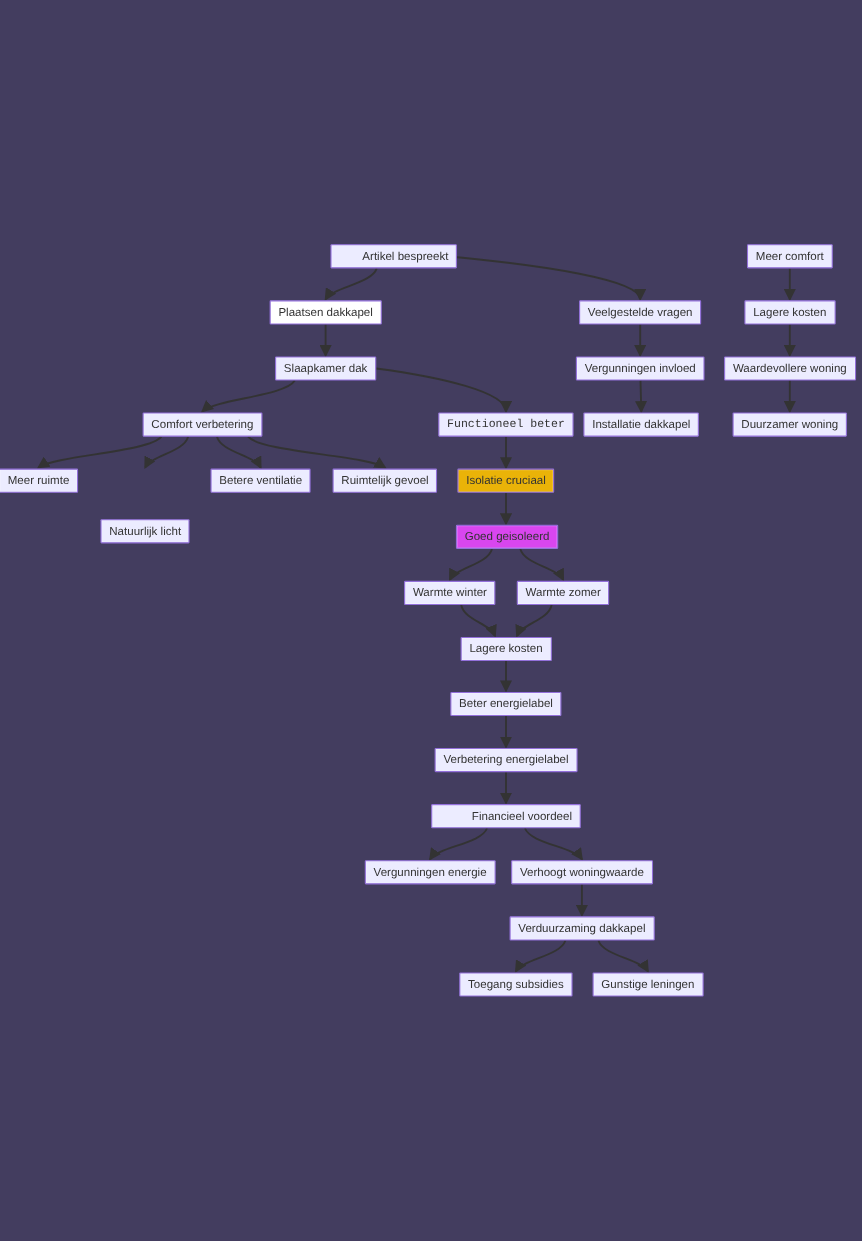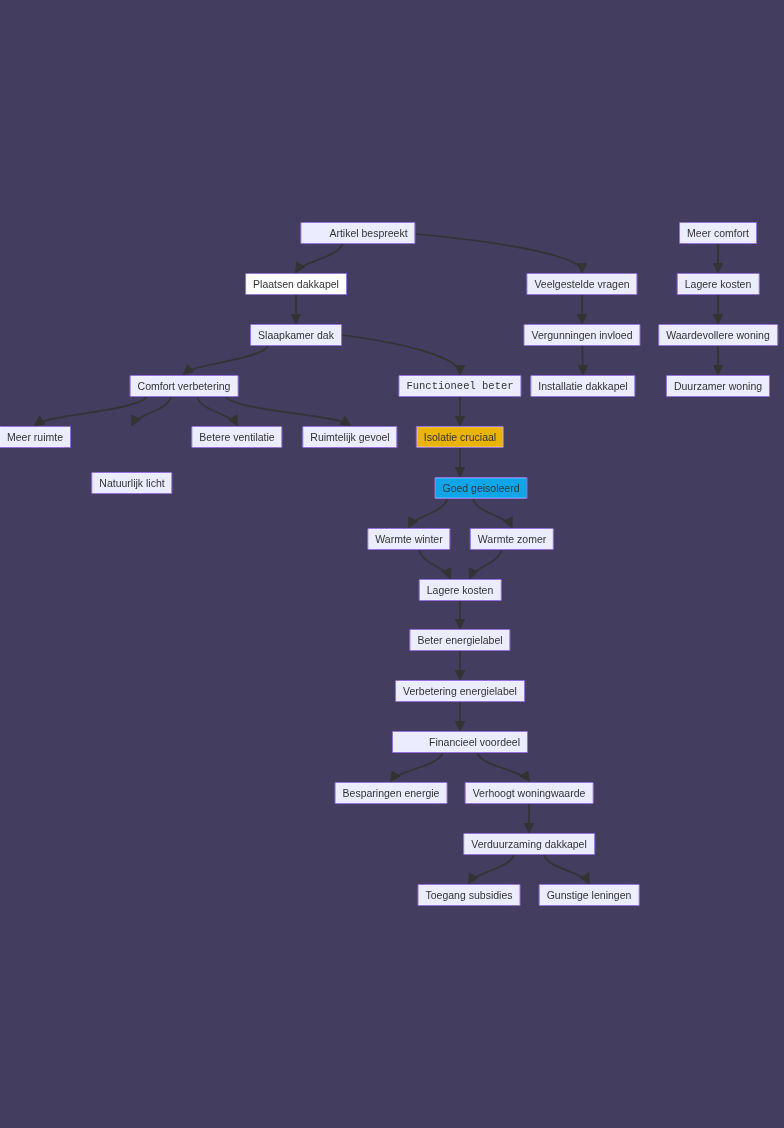--- a/index.html
+++ b/index.html
@@ -94,26 +94,26 @@
       <div class="node" style="left: 718px; top: 324px; background: rgb(236, 236, 255); border-color: rgb(147, 112, 219); color: rgb(51, 51, 51);">Waardevollere woning</div>
       <div class="node" style="left: 184px; top: 375px; background: rgb(236, 236, 255); border-color: rgb(147, 112, 219); color: rgb(51, 51, 51);">Comfort verbetering</div>
       <div class="node" style="left: 460px; top: 375px; background: rgb(236, 236, 255); border-color: rgb(147, 112, 219); color: rgb(51, 51, 51); font-family: Liberation Mono, monospace;">Functioneel beter</div>
       <div class="node" style="left: 583px; top: 375px; background: rgb(236, 236, 255); border-color: rgb(147, 112, 219); color: rgb(51, 51, 51);">Installatie dakkapel</div>
       <div class="node" style="left: 718px; top: 375px; background: rgb(236, 236, 255); border-color: rgb(147, 112, 219); color: rgb(51, 51, 51);">Duurzamer woning</div>
       <div class="node" style="left: 35px; top: 426px; background: rgb(236, 236, 255); border-color: rgb(147, 112, 219); color: rgb(51, 51, 51);">Meer ruimte</div>
       <div class="node" style="left: 132px; top: 438px; background: rgb(236, 236, 255); border-color: rgb(147, 112, 219); color: rgb(51, 51, 51); margin-top: 34px;">Natuurlijk licht</div>
       <div class="node" style="left: 237px; top: 426px; background: rgb(236, 236, 255); border-color: rgb(147, 112, 219); color: rgb(51, 51, 51);">Betere ventilatie</div>
       <div class="node" style="left: 350px; top: 426px; background: rgb(236, 236, 255); border-color: rgb(147, 112, 219); color: rgb(51, 51, 51);">Ruimtelijk gevoel</div>
       <div class="node" style="left: 460px; top: 426px; background: #eab308; border-color: rgb(147, 112, 219); color: rgb(51, 51, 51);">Isolatie cruciaal</div>
-      <div class="node" style="left: 481px; top: 477px; background: #0ea5e9; border-color: rgb(147, 112, 219); color: rgb(51, 51, 51);">Goed geisoleerd</div>
+      <div class="node" style="left: 461px; top: 477px; background: #d946ef; border-color: rgb(147, 112, 219); color: rgb(51, 51, 51);">Goed geisoleerd</div>
       <div class="node" style="left: 409px; top: 528px; background: rgb(236, 236, 255); border-color: rgb(147, 112, 219); color: rgb(51, 51, 51);">Warmte winter</div>
       <div class="node" style="left: 512px; top: 528px; background: rgb(236, 236, 255); border-color: rgb(147, 112, 219); color: rgb(51, 51, 51);">Warmte zomer</div>
       <div class="node" style="left: 460px; top: 579px; background: rgb(236, 236, 255); border-color: rgb(147, 112, 219); color: rgb(51, 51, 51);">Lagere kosten</div>
       <div class="node" style="left: 460px; top: 629px; background: rgb(236, 236, 255); border-color: rgb(147, 112, 219); color: rgb(51, 51, 51);">Beter energielabel</div>
       <div class="node" style="left: 460px; top: 680px; background: rgb(236, 236, 255); border-color: rgb(147, 112, 219); color: rgb(51, 51, 51);">Verbetering energielabel</div>
       <div class="node" style="left: 460px; top: 731px; background: rgb(236, 236, 255); border-color: rgb(147, 112, 219); color: rgb(51, 51, 51); padding-left: 36px;">Financieel voordeel</div>
-      <div class="node" style="left: 391px; top: 782px; background: rgb(236, 236, 255); border-color: rgb(147, 112, 219); color: rgb(51, 51, 51);">Besparingen energie</div>
+      <div class="node" style="left: 391px; top: 782px; background: rgb(236, 236, 255); border-color: rgb(147, 112, 219); color: rgb(51, 51, 51);">Vergunningen energie</div>
       <div class="node" style="left: 529px; top: 782px; background: rgb(236, 236, 255); border-color: rgb(147, 112, 219); color: rgb(51, 51, 51);">Verhoogt woningwaarde</div>
       <div class="node" style="left: 529px; top: 833px; background: rgb(236, 236, 255); border-color: rgb(147, 112, 219); color: rgb(51, 51, 51);">Verduurzaming dakkapel</div>
       <div class="node" style="left: 469px; top: 884px; background: rgb(236, 236, 255); border-color: rgb(147, 112, 219); color: rgb(51, 51, 51);">Toegang subsidies</div>
       <div class="node" style="left: 589px; top: 884px; background: rgb(236, 236, 255); border-color: rgb(147, 112, 219); color: rgb(51, 51, 51);">Gunstige leningen</div>
     </div>
 </div>
 
 </body></html>

